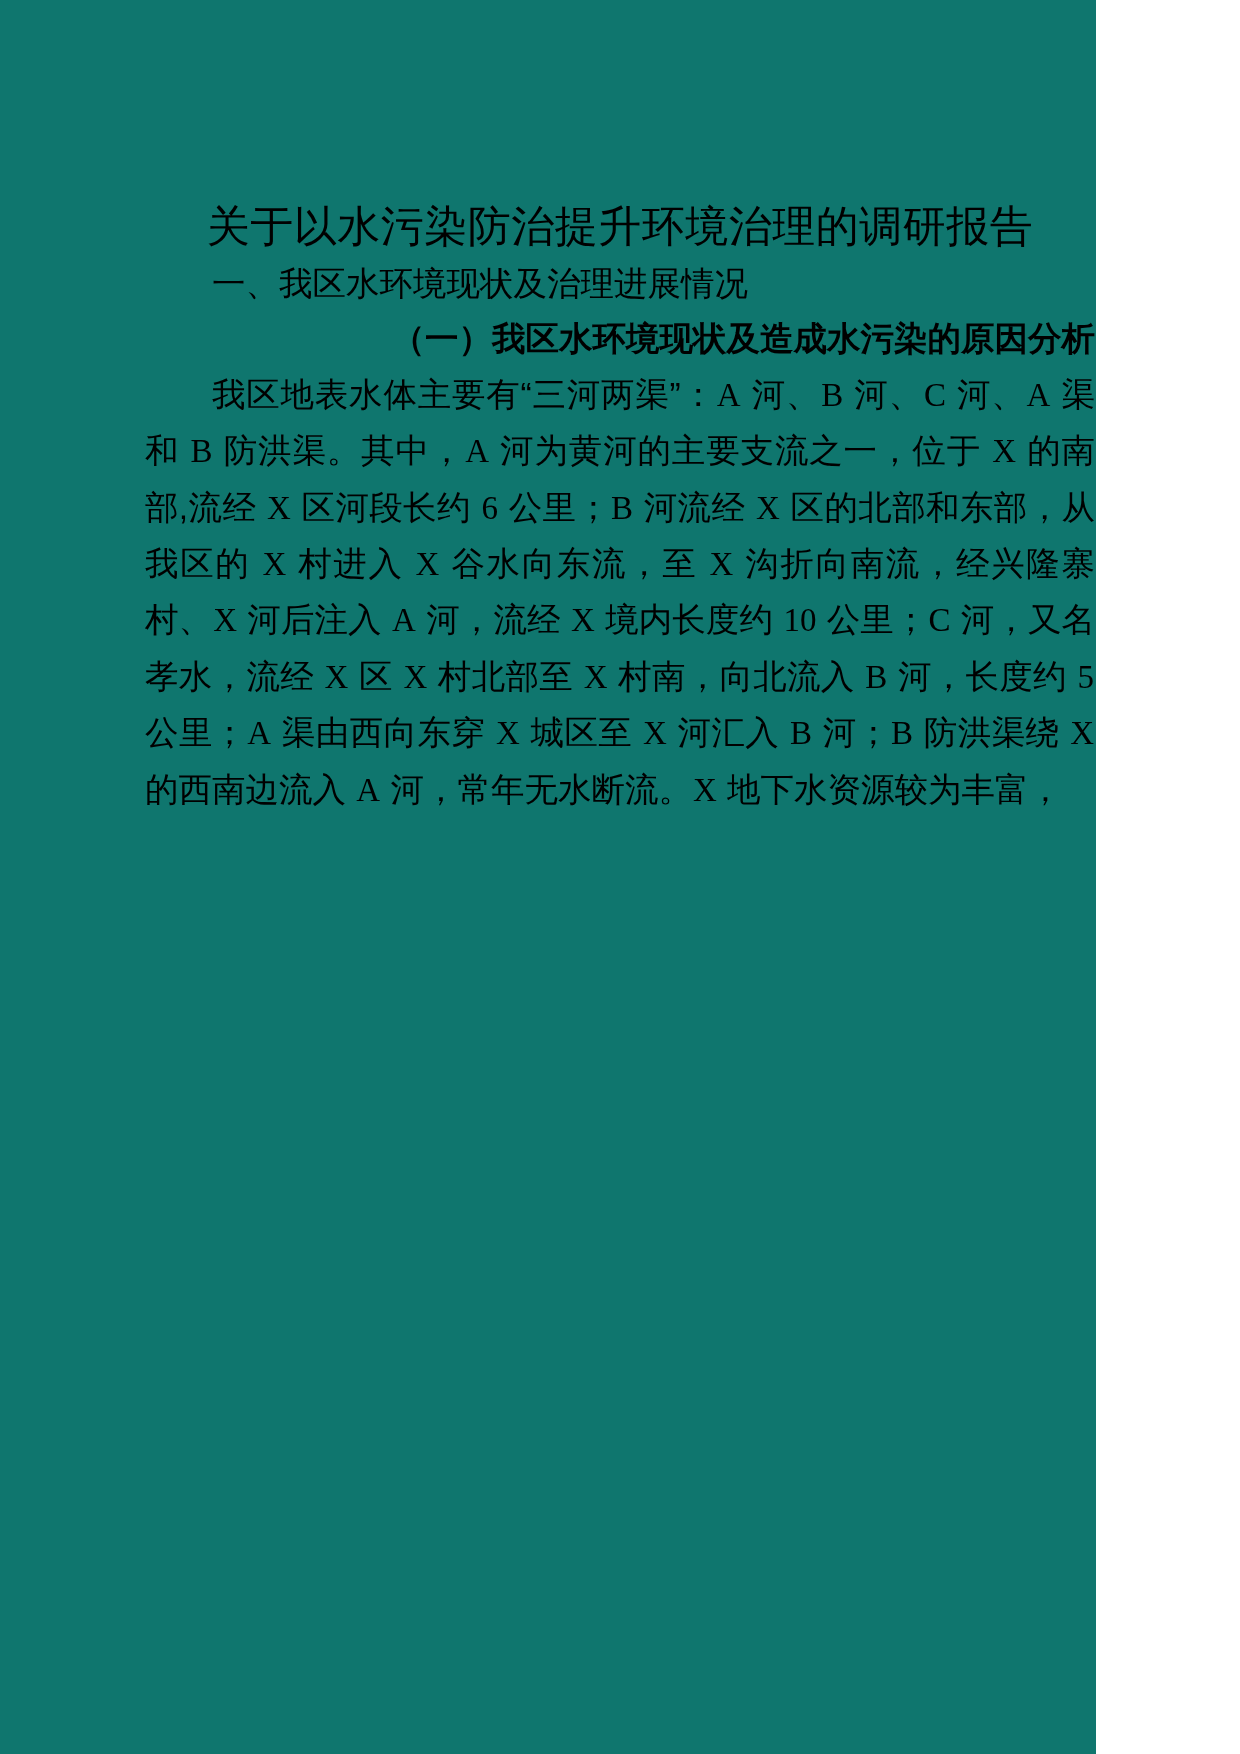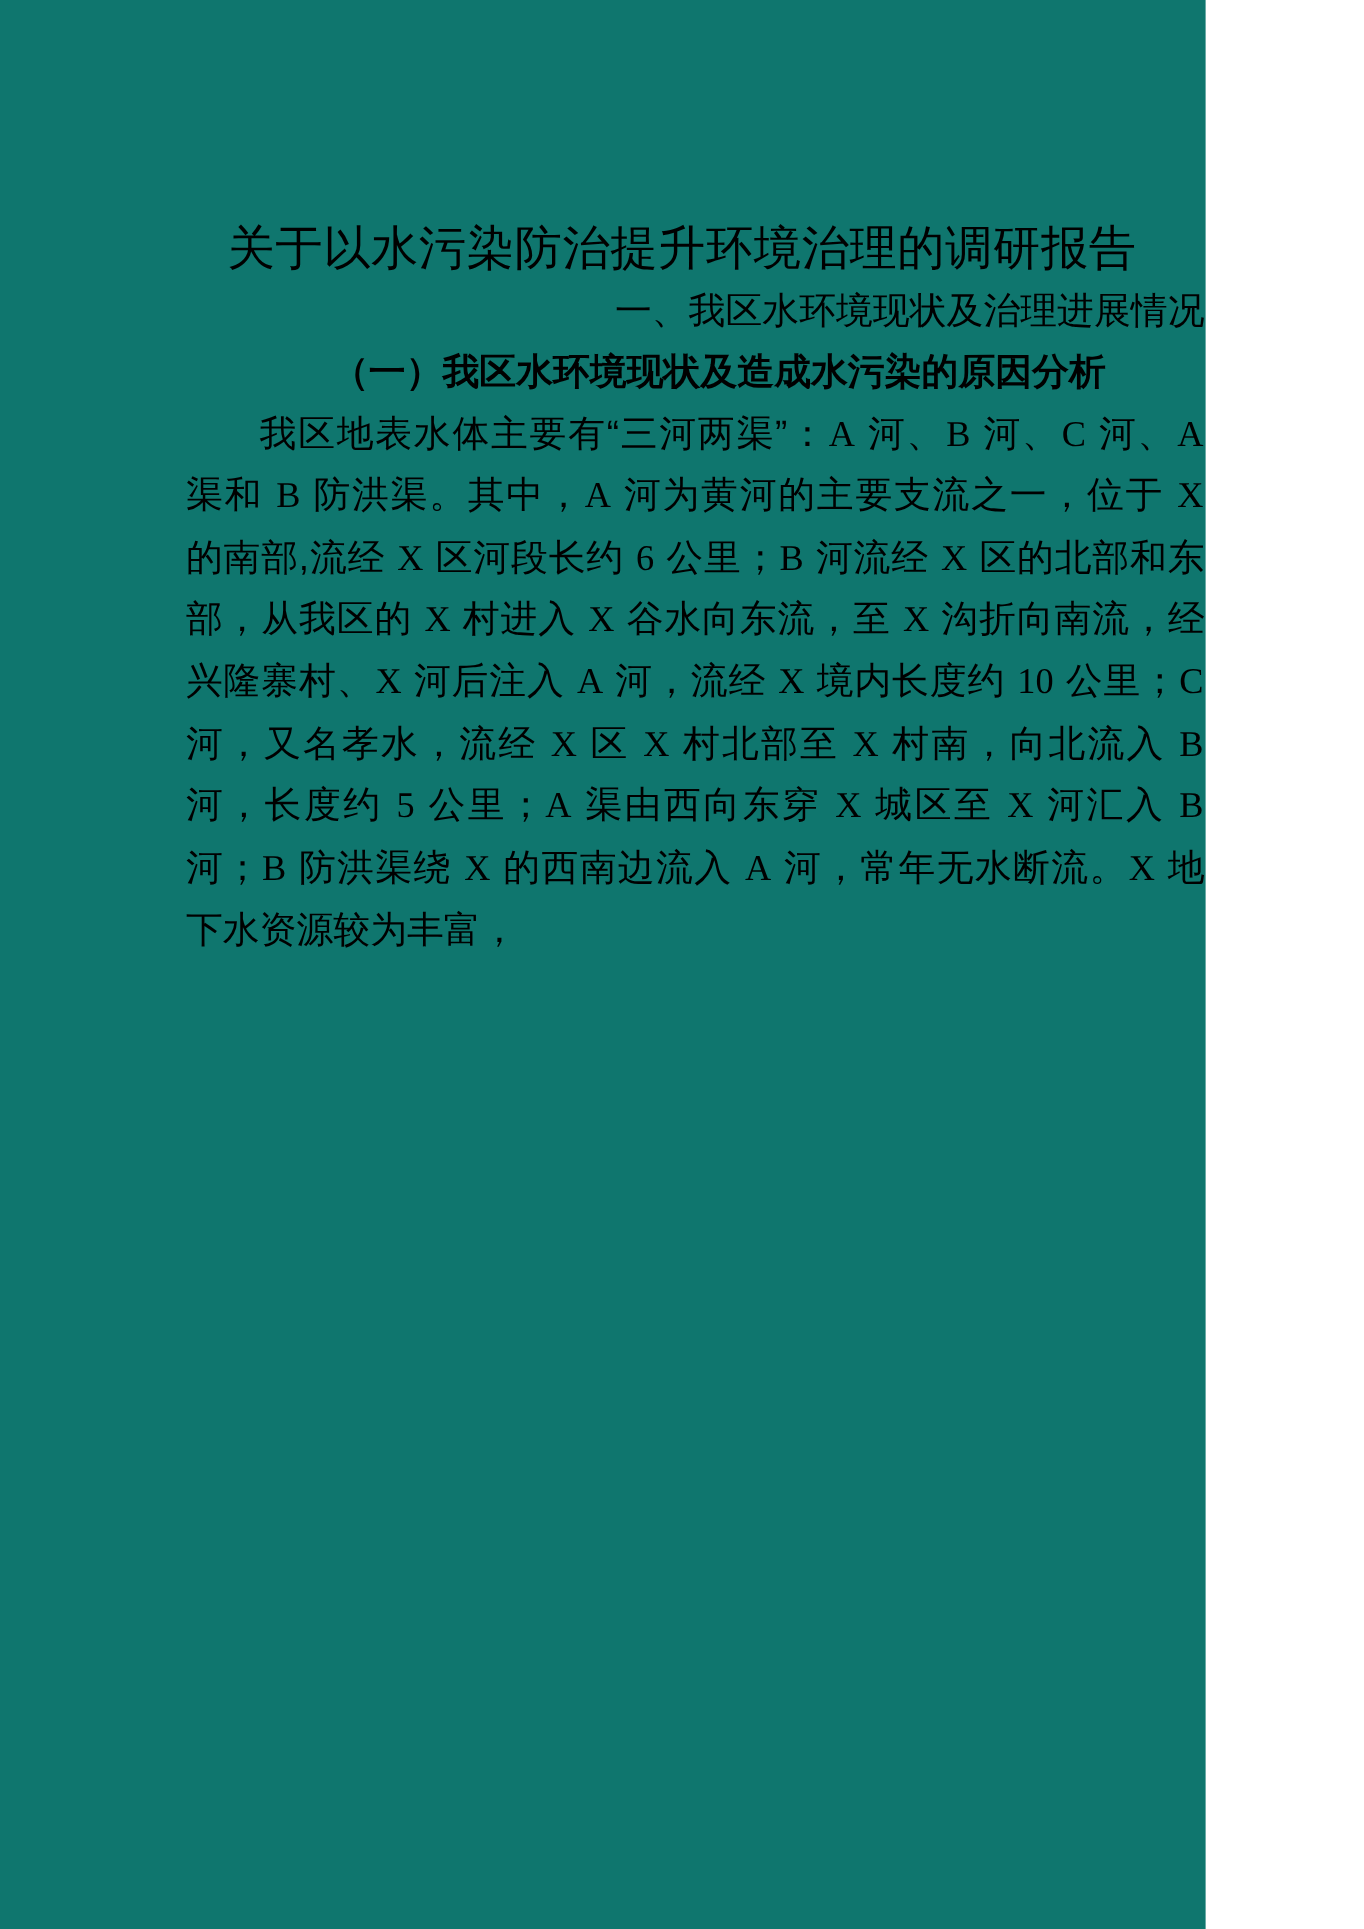--- a/index.html
+++ b/index.html
@@ -51,33 +51,32 @@
   }
   .para.first {
     margin-top: 68px;
   }
   .heading-1 {
     font-size: 33.5px;
     line-height: 55.4px;
     margin: 0;
     font-weight: 400;
     text-indent: 67px;
-    text-align: right;
+    text-align: left;
   }
   .heading-2 {
     font-size: 33.5px;
     line-height: 55.4px;
     margin: 0;
     font-weight: 700;
     text-indent: 67px;
-    text-align: center;
+    text-align: right;
   }
   .para.mixed {
     font-family: "Liberation Sans", "DejaVu Sans", sans-serif;
-    margin-left: 24px;
   }
   .para.mixed .lat {
     font-family: "Liberation Serif", "DejaVu Serif", serif;
     font-size: 33px;
     padding: 0 1px;
   }
 </style>
 </head>
 <body>
 

